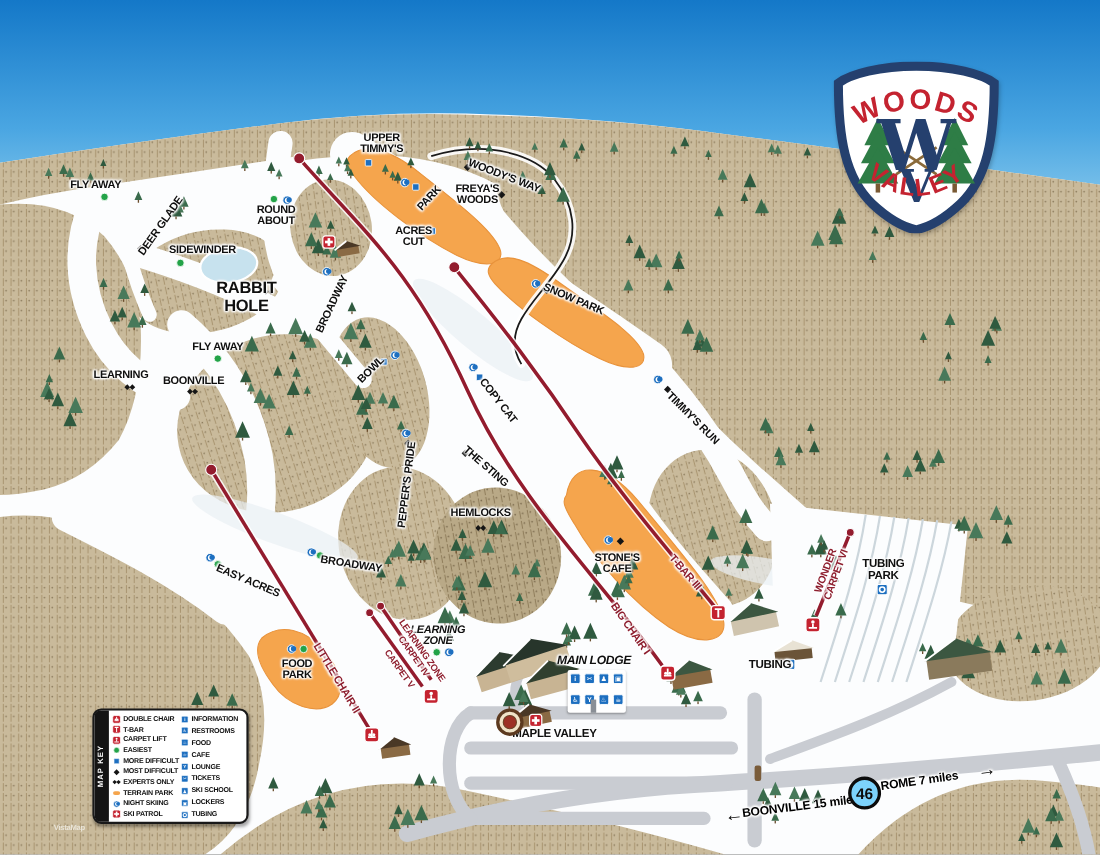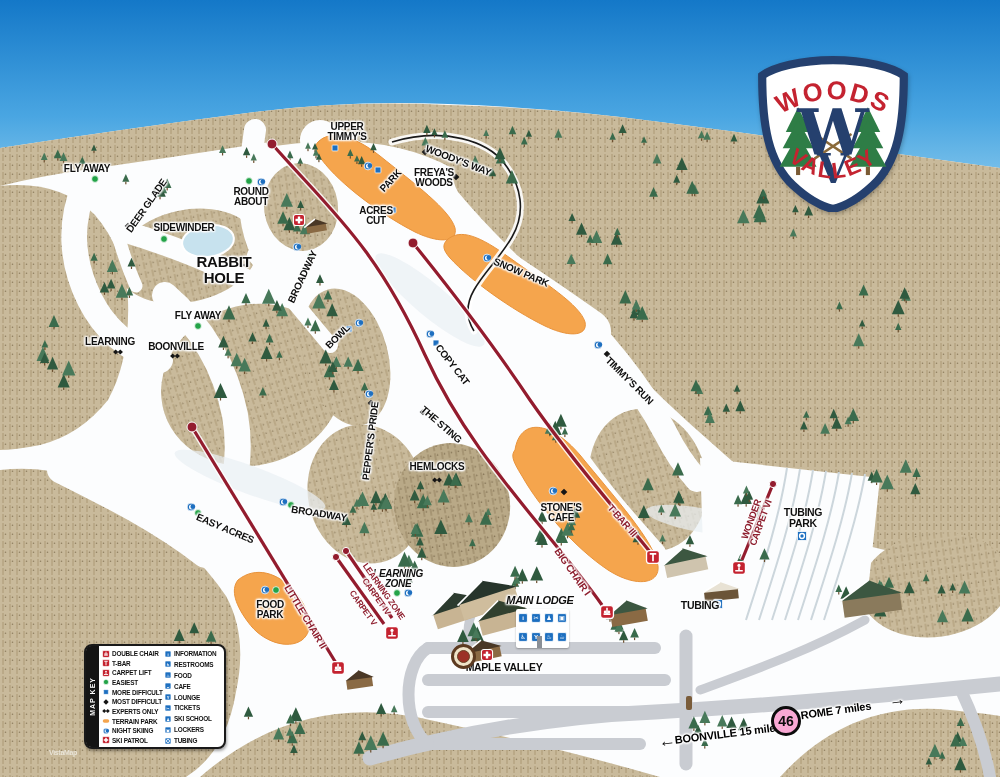--- a/index.html
+++ b/index.html
@@ -30,21 +30,21 @@
   
   #lodge-panel{position:absolute;left:516px;top:609px;display:grid;grid-template-columns:repeat(4,12px);grid-gap:1px;
                background:#fff;padding:1px;border-radius:2px;box-shadow:0 1px 2px rgba(0,0,0,.3);}
   #lodge-post{position:absolute;left:537px;top:636px;width:5px;height:12px;background:#8a8f96;}
   
   #maple-logo{position:absolute;left:451px;top:644px;width:25px;height:25px;border-radius:50%;
               background:#efe3c8;border:3px solid #5c3a20;box-sizing:border-box;display:flex;align-items:center;justify-content:center;}
   #maple-logo .inner{width:11px;height:11px;border-radius:50%;background:#9c3126;border:1px solid #6b4226;}
   
   #route-shield{position:absolute;left:771px;top:706px;width:30px;height:30px;border-radius:50%;
-                background:#f9a8d4;border:3px solid #0c0c0c;box-sizing:border-box;display:flex;align-items:center;justify-content:center;
+                background:#7dd3fc;border:3px solid #0c0c0c;box-sizing:border-box;display:flex;align-items:center;justify-content:center;
                 font-weight:bold;font-size:14px;color:#0c0c0c;}
   
   #logo{position:absolute;left:750px;top:56px;width:166px;height:156px;filter:drop-shadow(1px 2px 2px rgba(0,0,0,.25));}
 </style>
 </head>
 <body>
 
 <div id="stage">
   <div id="sky"></div>
 

